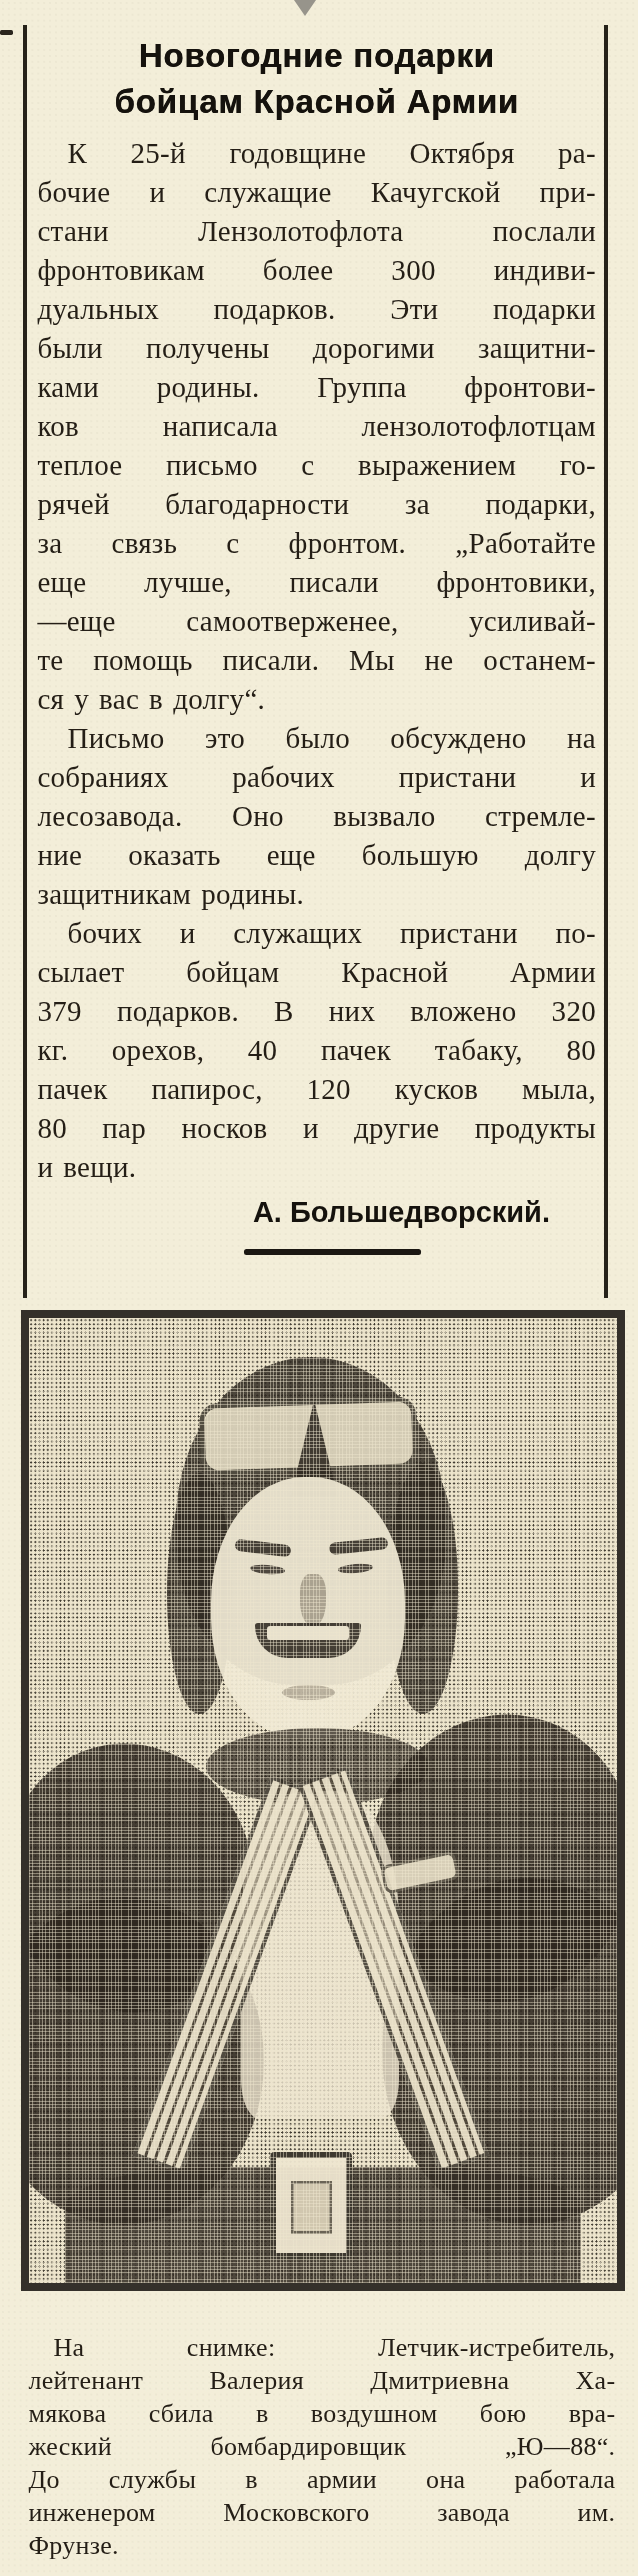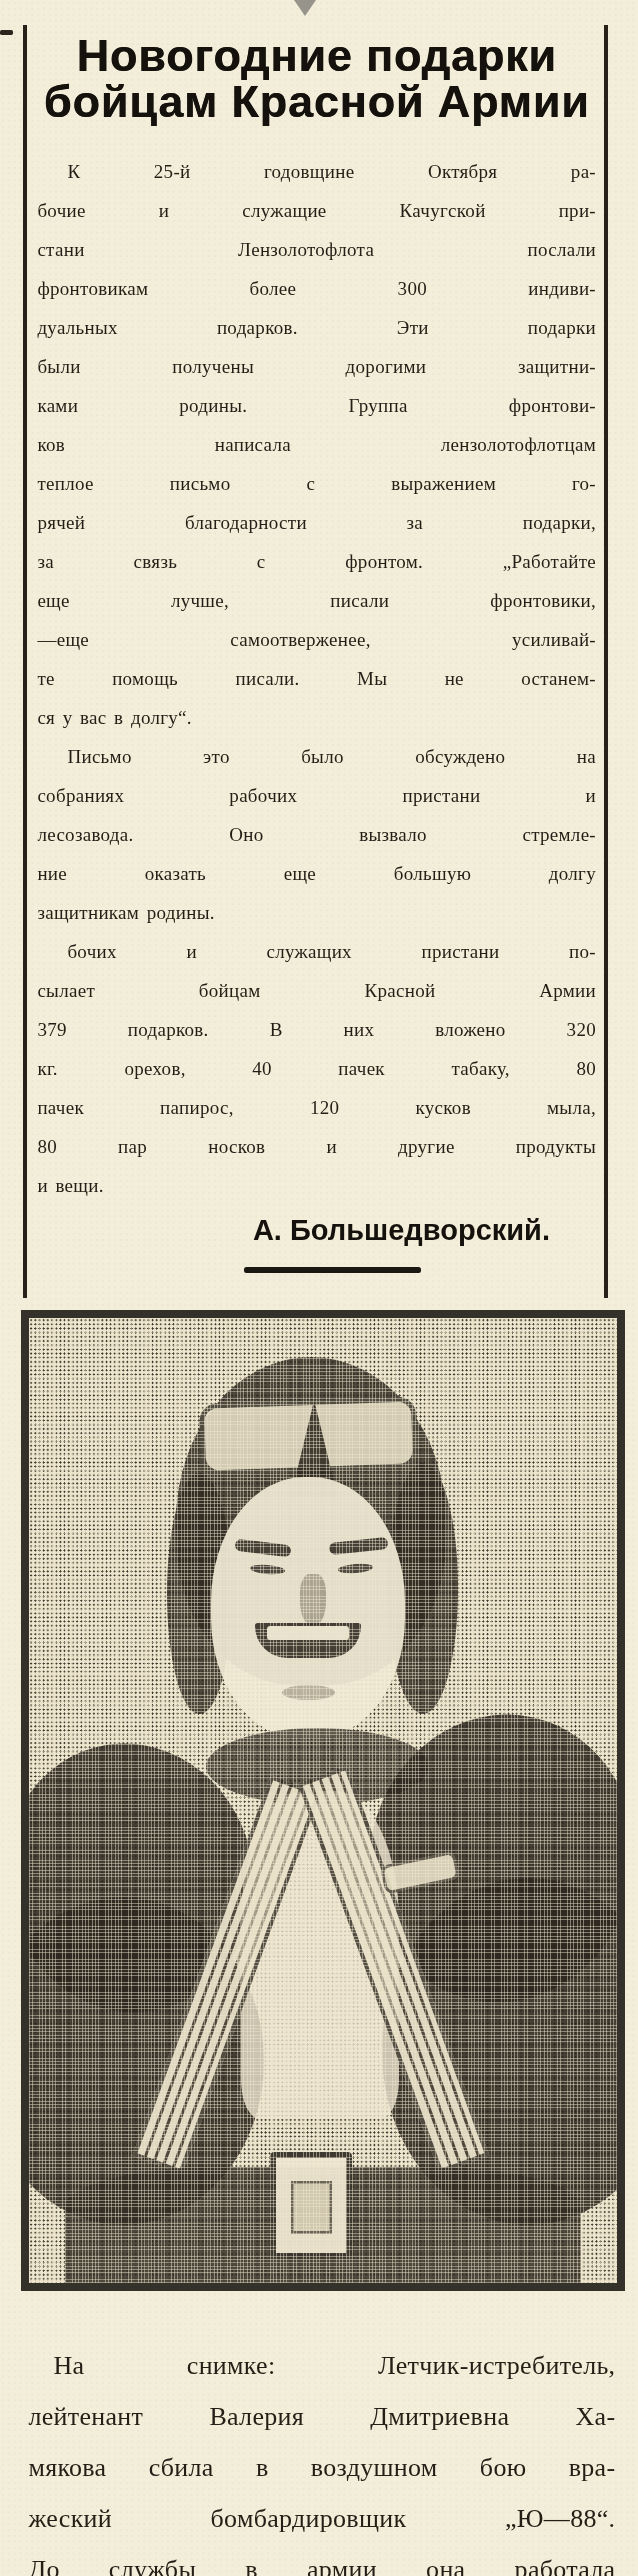--- a/index.html
+++ b/index.html
@@ -16,23 +16,23 @@
   .top-arrow{position:absolute;left:294px;top:0;width:22px;height:16px;
     background:#97948b;clip-path:polygon(0 0,100% 0,50% 100%);}
   .edge-tick{position:absolute;left:0;top:30px;width:12.5px;height:5px;background:#2a251d;border-radius:1.7px;}
 
   
   .article{position:absolute;left:23.4px;top:25px;width:585px;height:1273px;
     border-left:4.2px solid #262219;border-right:4.2px solid #262219;
     box-sizing:border-box;padding:0 8.4px 0 10px;}
   .headline{margin-top:8.4px;text-align:center;
     font-family:"Liberation Sans", sans-serif;font-weight:700;
-    font-size:45px;line-height:46px;letter-spacing:0.8px;color:#15120d;
+    font-size:33px;line-height:46px;letter-spacing:0.8px;color:#15120d;
     text-shadow:0.4px 0 0 #15120d;}
-  .tbody{margin-top:27px;font-size:19px;line-height:39px;letter-spacing:0.3px;}
+  .tbody{margin-top:9px;font-size:29px;line-height:39px;letter-spacing:0.3px;}
   .t-line{text-align:justify;text-align-last:justify;word-spacing:2.5px;white-space:nowrap;}
   .para .t-line:first-child{text-indent:30px;}
   .para .t-line:last-child{text-align-last:left;white-space:normal;}
   .signature{margin-top:6.7px;font-family:"Liberation Sans", sans-serif;font-weight:700;
     font-size:29px;line-height:37px;text-align:right;padding-right:46px;color:#15120d;}
   .divider{width:177px;height:5.9px;background:#1b1712;margin:18.4px 0 0 207px;border-radius:2.5px;}
 
   
   .photo{position:absolute;left:21px;top:1310px;width:604px;height:981px;
     background:#34302a;padding:8.4px;box-sizing:border-box;}
@@ -43,21 +43,21 @@
   .shape{position:absolute;}
   .fur{background:rgba(45,39,31,0.88);border-radius:50%;}
   .overlay{position:absolute;inset:0;pointer-events:none;
     background-image:
       repeating-linear-gradient(0deg, rgba(238,230,206,0.45) 0 0.8px, transparent 0.8px 3.3px),
       repeating-linear-gradient(90deg, rgba(238,230,206,0.45) 0 0.8px, transparent 0.8px 3.3px);}
 
   
   .caption{position:absolute;left:28.4px;top:2331px;width:587px;
     font-size:26px;line-height:33px;letter-spacing:0.3px;}
-  .caption .c-line{text-align:justify;text-align-last:justify;word-spacing:3.3px;white-space:nowrap;margin-top:18px;}
+  .caption .c-line{text-align:justify;text-align-last:justify;word-spacing:3.3px;white-space:nowrap;}
   .caption .c-line:first-child{text-indent:25px;}
   .caption .c-line:last-child{text-align-last:left;white-space:normal;}
 </style>
 </head>
 <body>
 
 <div class="page">
 
   <div class="top-arrow"></div>
   <div class="edge-tick"></div>

